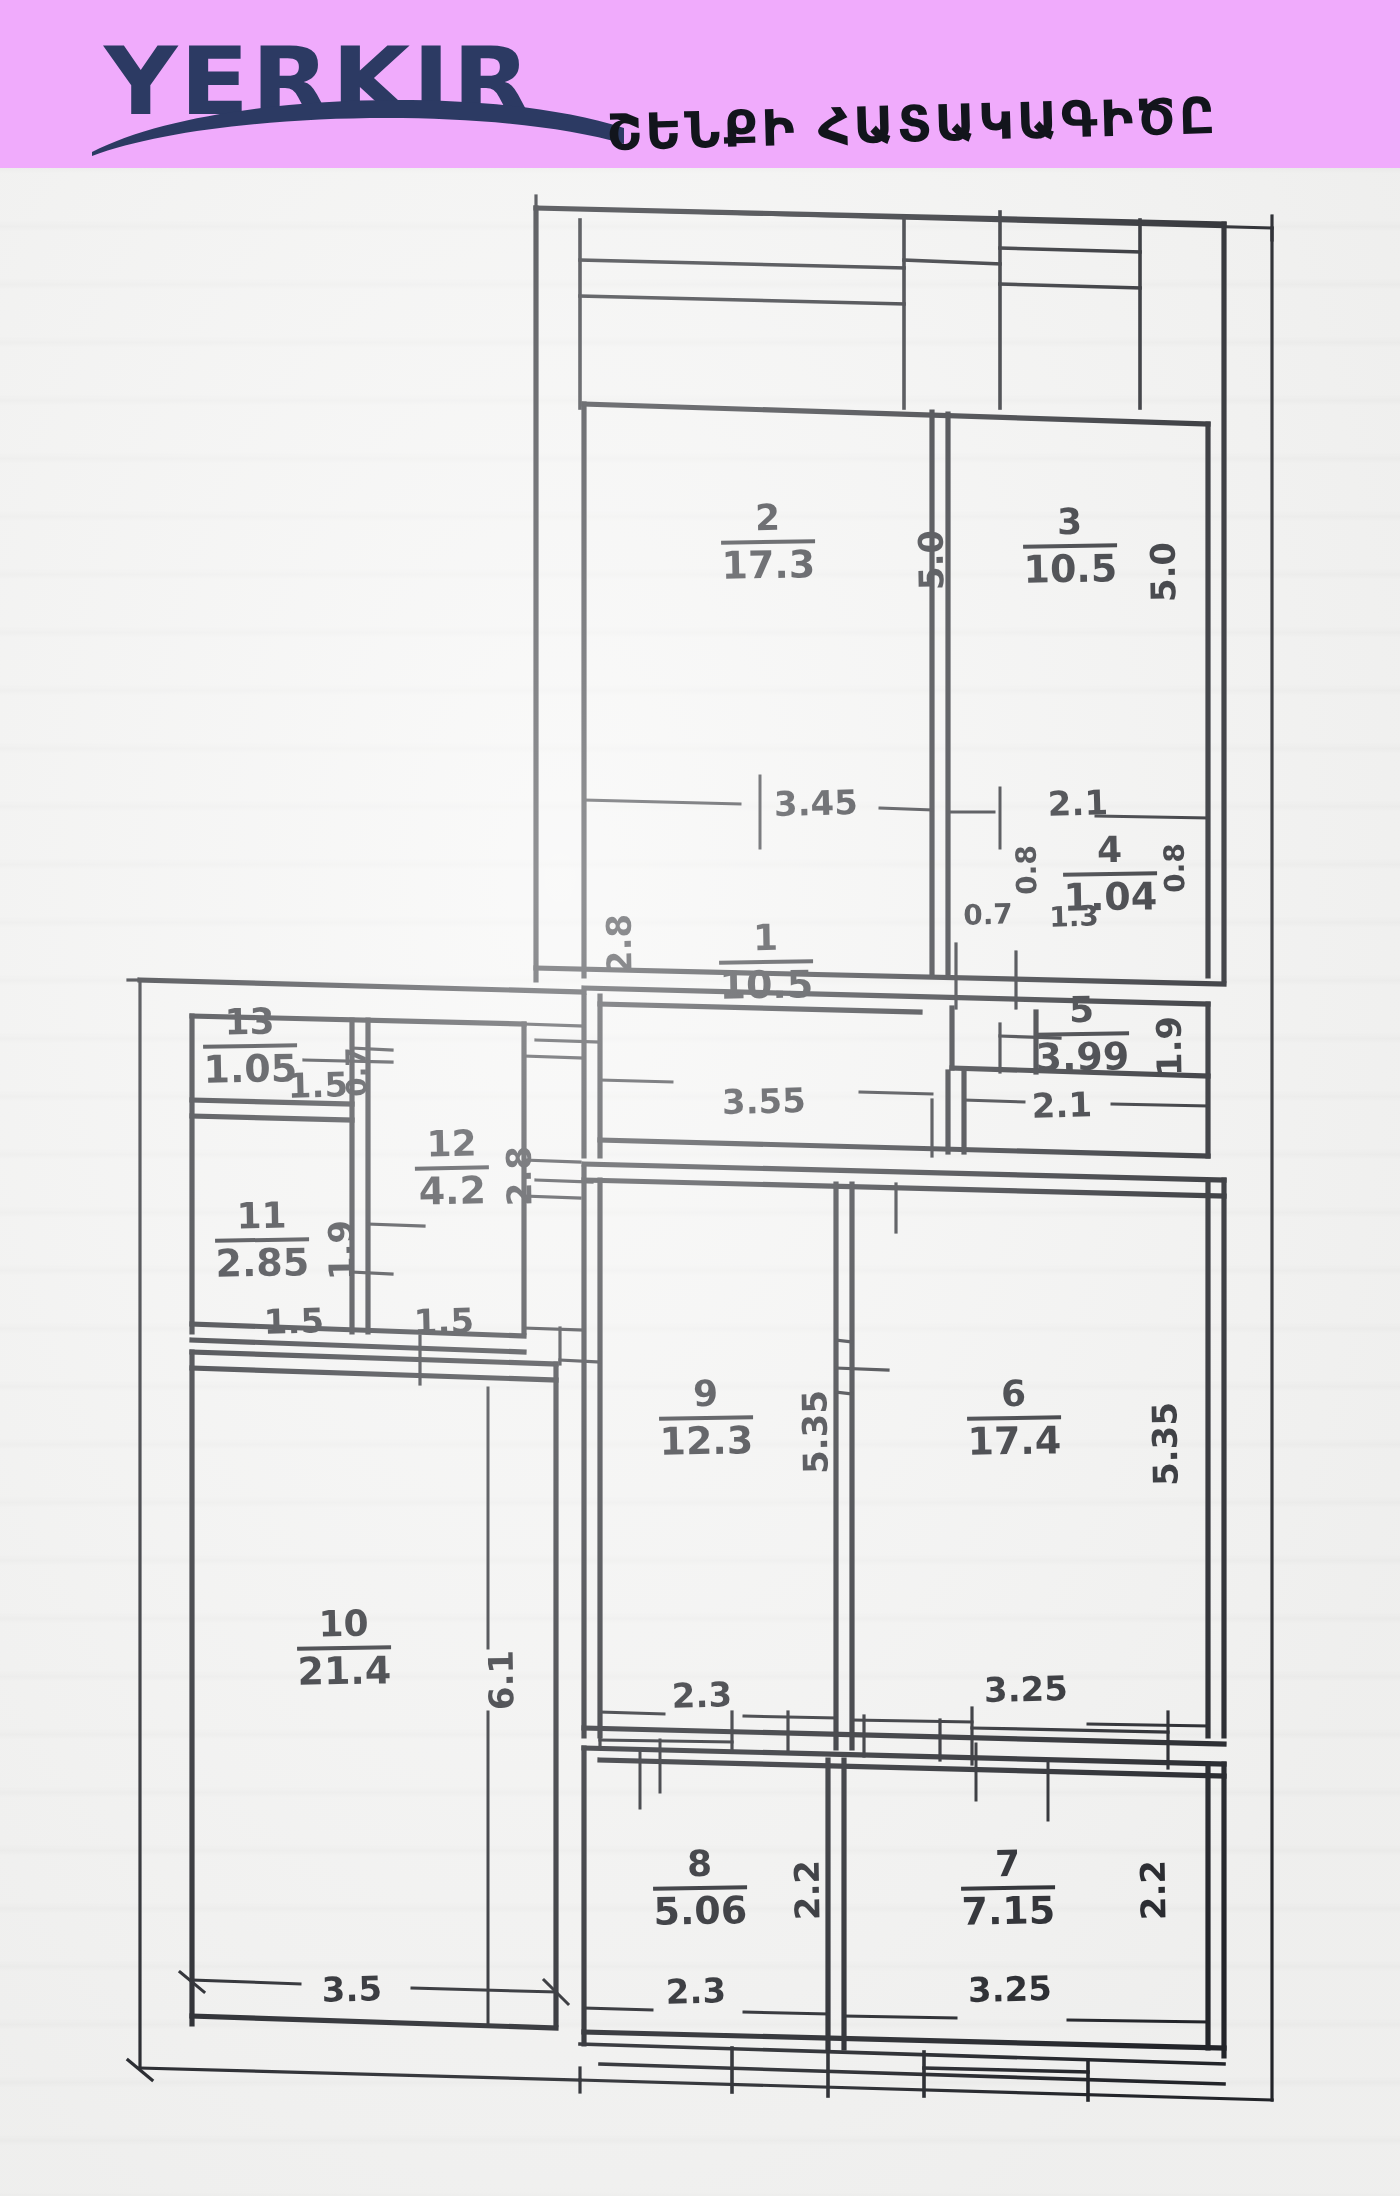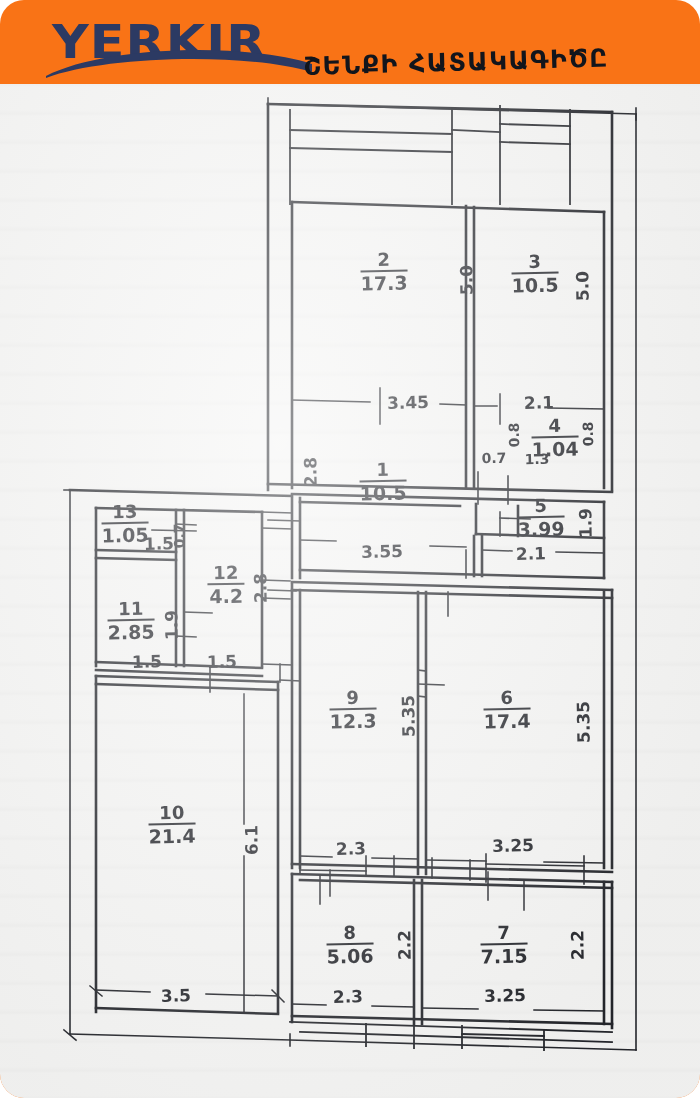--- a/index.html
+++ b/index.html
@@ -1,20 +1,19 @@
 <!DOCTYPE html>
 <html><head>
 <meta charset="utf-8">
 <style>
   html,body{margin:0;padding:0;background:#ffffff;}
   body{font-family:"DejaVu Sans",sans-serif;}
   #page{
     position:relative;width:700px;height:1098px;overflow:hidden;
-    background:#f97316;
-    border-radius:24px;
+    background:#f0abfc;
   }
   
   #header{position:absolute;left:0;top:0;width:700px;height:100px;}
   #logo-wrap{position:absolute;left:44px;top:12px;width:270px;height:62px;}
   #logo-text{
     position:absolute;left:8px;top:2px;
     font-family:"DejaVu Sans",sans-serif;
     font-weight:bold;font-size:47px;letter-spacing:1px;
     color:#2c3a63;
     -webkit-text-stroke:0px;

